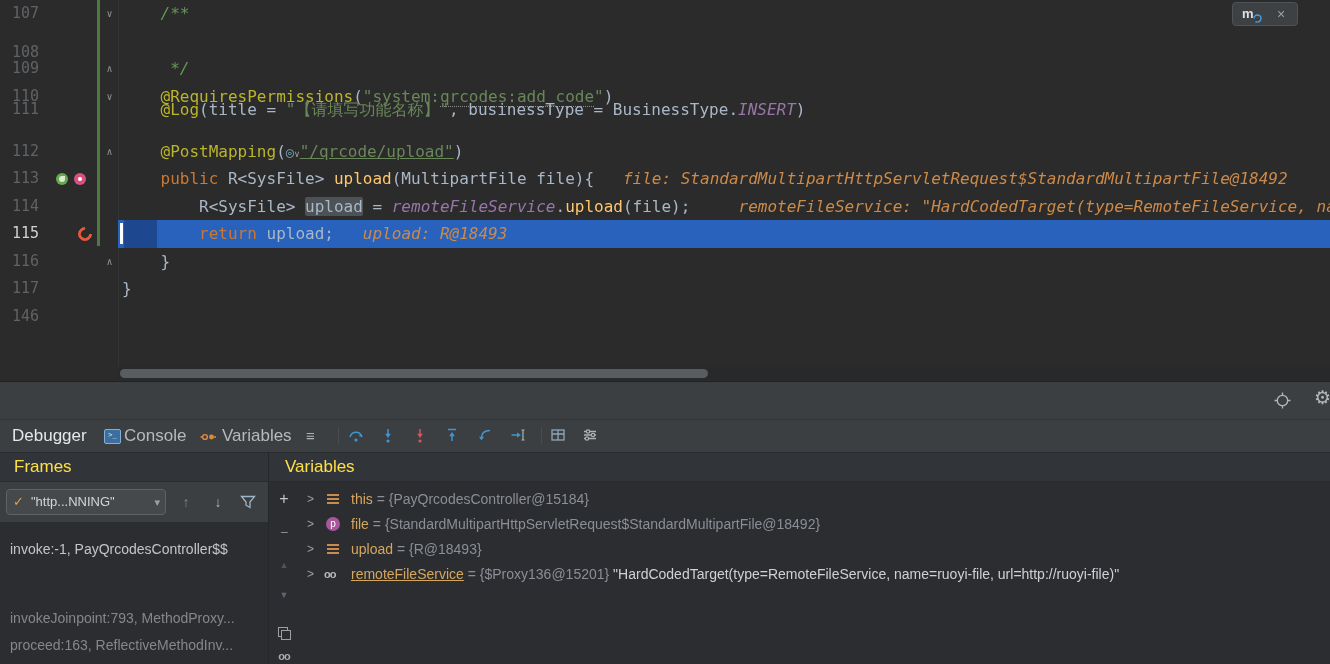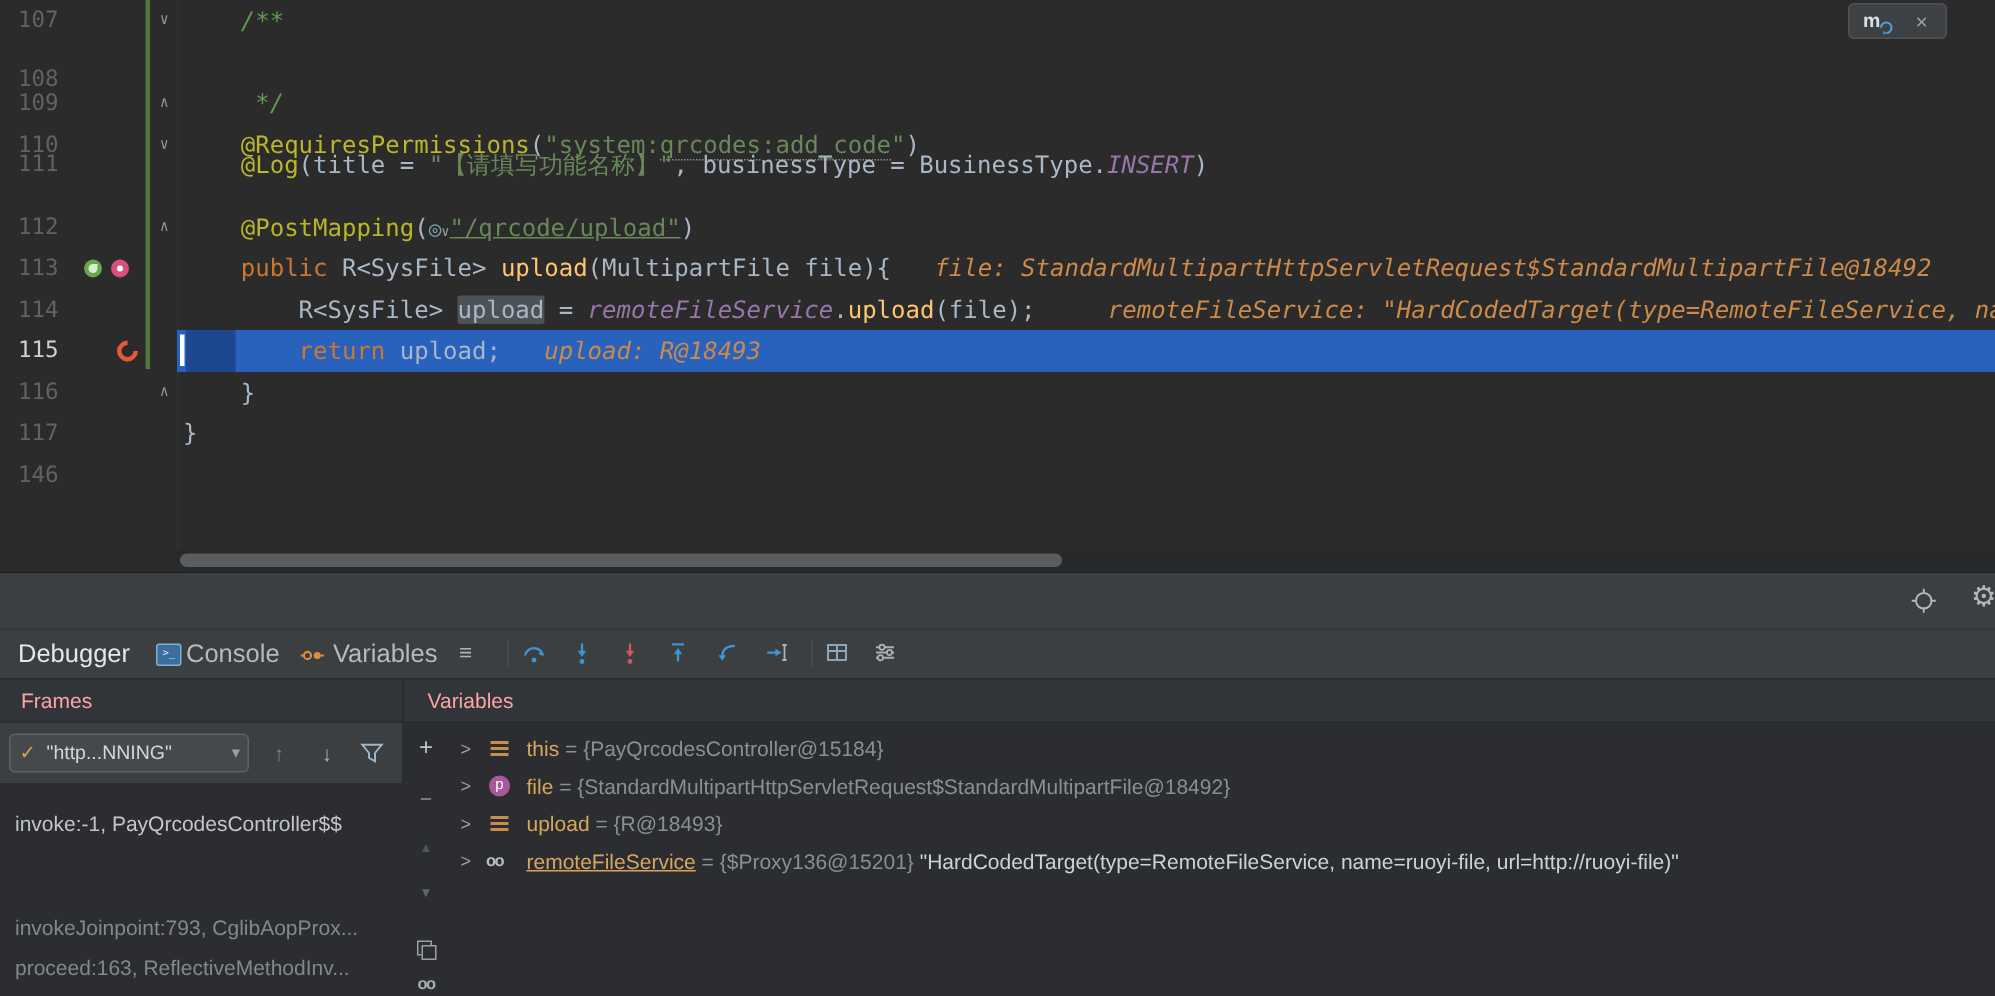--- a/index.html
+++ b/index.html
@@ -47,21 +47,21 @@
   .tabsrow{position:absolute;top:37px;left:0;right:0;height:33px;}
   .tab{position:absolute;top:0;height:33px;line-height:33px;font-size:17px;color:#b7babc;cursor:pointer;}
   .tab.active{color:#e5e7e9;}
   .console-ico{position:absolute;left:104px;top:10px;width:15px;height:13px;background:#3c6e9e;border:1px solid #7fb0d8;border-radius:2px;color:#d9ecfa;font-size:7px;line-height:11px;text-align:center;font-family:"DejaVu Sans Mono",monospace;}
   .tbicon{position:absolute;top:8px;width:16px;height:16px;cursor:pointer;}
   .menu-ico{position:absolute;left:306px;top:0;line-height:33px;font-size:15px;color:#b0b3b5;cursor:pointer;}
   .tsep{position:absolute;top:8px;width:1px;height:17px;background:#4a4d4f;}
 
   .panelheaders{position:absolute;top:70px;left:0;right:0;height:30px;background:#313438;
                 border-top:1px solid #2a2d2f;border-bottom:1px solid #282a2c;box-sizing:border-box;}
-  .panelheaders span{position:absolute;top:0;line-height:28px;font-size:14px;color:#fca5a5;}
+  .panelheaders span{position:absolute;top:0;line-height:28px;font-size:17px;color:#fde047;}
   .vdiv{position:absolute;left:268px;top:70px;bottom:0;width:1px;background:#26282a;}
 
   .framespanel{position:absolute;left:0;top:100px;width:268px;bottom:0;overflow:hidden;}
   .ftoolbar{position:absolute;top:0;left:0;right:0;height:40px;background:#3c3f41;}
   .dropdown{position:absolute;left:6px;top:7px;width:160px;height:26px;background:#46494b;border:1px solid #5e6265;
             border-radius:4px;box-sizing:border-box;cursor:pointer;}
   .dd-check{position:absolute;left:6px;top:0;line-height:24px;color:#d8a54c;font-size:13px;}
   .dd-label{position:absolute;left:24px;top:0;line-height:24px;font-size:13px;color:#d3d5d7;white-space:nowrap;}
   .dd-caret{position:absolute;right:5px;top:0;line-height:24px;color:#9da0a2;font-size:11px;}
   .fbtn{position:absolute;top:7px;width:20px;height:26px;line-height:26px;text-align:center;font-size:14px;cursor:pointer;}
@@ -213,21 +213,21 @@
         <span class="dd-caret">▾</span>
       </div>
       <span class="fbtn" style="left:176px;color:#808385">↑</span>
       <span class="fbtn" style="left:208px;color:#aeb1b3">↓</span>
       <svg class="fbtn" style="left:240px;top:13px;width:16px;height:14px" viewBox="0 0 16 14">
         <path d="M1.5 1.5 H14.5 L10 7 V12.5 L6 10.2 V7 Z" stroke="#9fb6c8" stroke-width="1.3" fill="none"></path>
       </svg>
     </div>
     <div class="frameslist">
       <div class="frow" style="top:14px"><span>invoke:-1, PayQrcodesController$$</span></div>
-      <div class="frow dim" style="top:83px"><span>invokeJoinpoint:793, CglibAopProx...</span></div>
+      <div class="frow dim" style="top:83px"><span>invokeJoinpoint:793, MethodProxy...</span></div>
       <div class="frow dim" style="top:110px"><span>proceed:163, ReflectiveMethodInv...</span></div>
     </div>
   </div>
 
   <div class="varspanel">
     <span class="ws" style="top:8px;font-size:16px;color:#c3c6c8;">+</span>
     <span class="ws" style="top:42px;font-size:14px;color:#8e9193;">−</span>
     <span class="ws" style="top:78px;font-size:9px;color:#4e545c;">▲</span>
     <span class="ws" style="top:108px;font-size:9px;color:#5c6675;">▼</span>
     <span class="ws copy-ico" style="top:145px">

